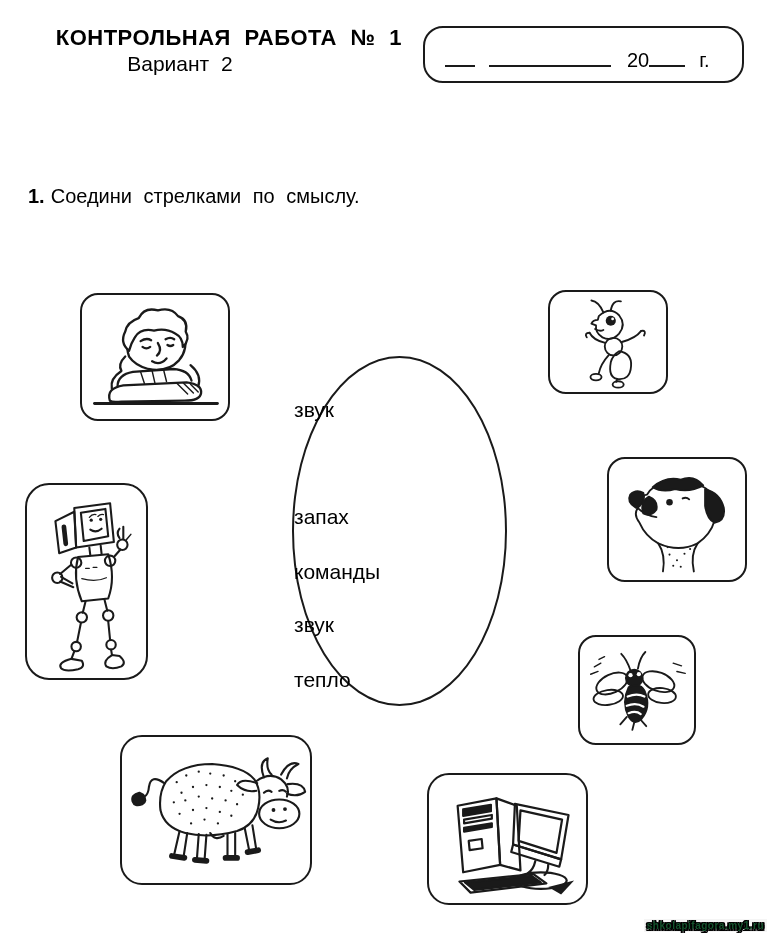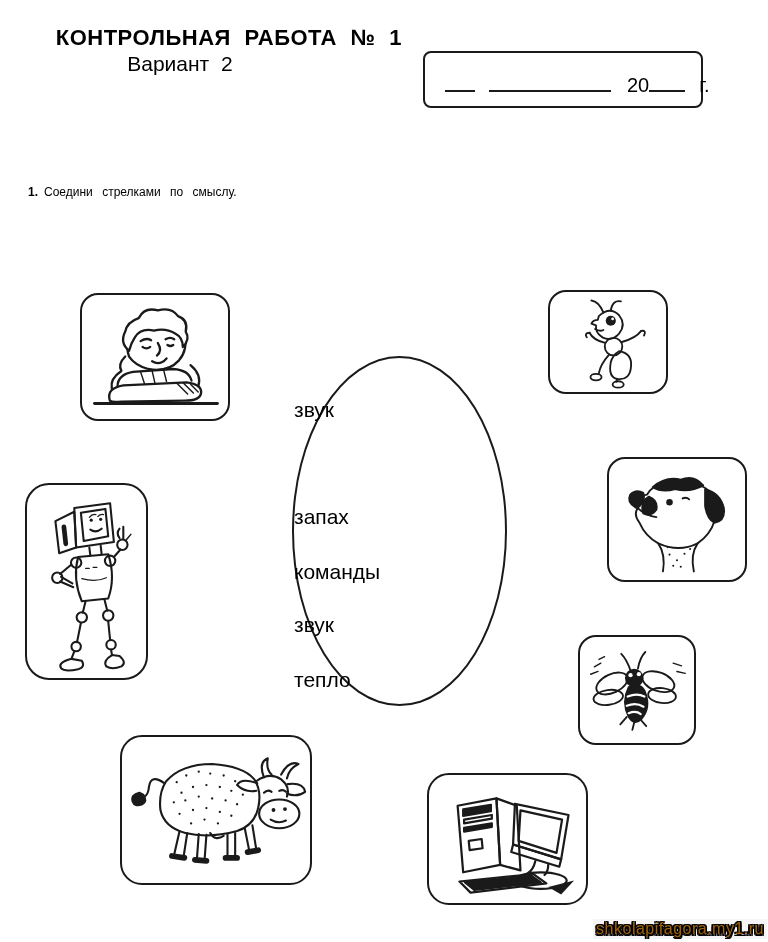--- a/index.html
+++ b/index.html
@@ -10,32 +10,31 @@
   
   .title1{
     position:absolute;left:38px;top:25px;width:364px;text-align:right;
     font-size:22px;font-weight:bold;letter-spacing:.5px;word-spacing:7px;white-space:nowrap;
   }
   .title2{
     position:absolute;left:38px;top:52px;width:284px;text-align:center;
     font-size:21px;font-weight:normal;word-spacing:6px;
   }
   .date-box{
-    position:absolute;left:423px;top:26px;width:280px;height:57px;
-    border:2.5px solid #1a1a1a;border-radius:8px;box-sizing:border-box;
+    position:absolute;left:423px;top:26px;width:321px;height:57px;
+    border:2.5px solid #1a1a1a;border-radius:20px;box-sizing:border-box;
     font-size:20px;
-    margin-top:25px;
   }
   .date-line{position:absolute;left:0;right:0;bottom:9px;padding:0 20px;white-space:nowrap;}
   .blank{display:inline-block;height:2px;border-bottom:2px solid #1a1a1a;}
   .blank.short{width:30px;margin-right:14px;}
   .blank.long{width:122px;margin-right:16px;}
   .blank.year{width:36px;margin-right:14px;}
   
-  .task{position:absolute;left:28px;top:185px;font-size:12px;word-spacing:6px;}
+  .task{position:absolute;left:28px;top:185px;font-size:20px;word-spacing:6px;}
   .task .num{font-weight:bold;margin-right:6px;}
   
   .oval{
     position:absolute;left:292px;top:356px;width:215px;height:350px;
     border:2px solid #1a1a1a;border-radius:50%;box-sizing:border-box;
   }
   .oval .word{
     position:absolute;left:0;width:100%;text-align:left;
     font-size:21px;line-height:22px;margin-top:12px;
   }
@@ -49,21 +48,21 @@
   .card-boy{left:80px;top:293px;width:150px;height:128px;}
   .card-robot{left:25px;top:483px;width:123px;height:197px;border-radius:24px;}
   .card-cow{left:120px;top:735px;width:192px;height:150px;border-radius:22px;}
   .card-ant{left:548px;top:290px;width:120px;height:104px;}
   .card-dog{left:607px;top:457px;width:140px;height:125px;}
   .card-bee{left:578px;top:635px;width:118px;height:110px;}
   .card-computer{left:427px;top:773px;width:161px;height:132px;border-radius:22px;}
   
   .watermark{
     position:absolute;right:1px;top:919px;padding:1px 3px;
-    font-size:16px;font-weight:normal;letter-spacing:.5px;color:#a16207;
+    font-size:10px;font-weight:bold;letter-spacing:.5px;color:#14532d;
     text-shadow:-1.5px -1.5px 0 #000,1.5px -1.5px 0 #000,-1.5px 1.5px 0 #000,
       1.5px 1.5px 0 #000,-1.5px 0 0 #000,1.5px 0 0 #000,0 -1.5px 0 #000,0 1.5px 0 #000;
     background:rgba(0,0,0,0.04);
   }
 </style>
 </head>
 <body>
 
 <div class="page">
 

